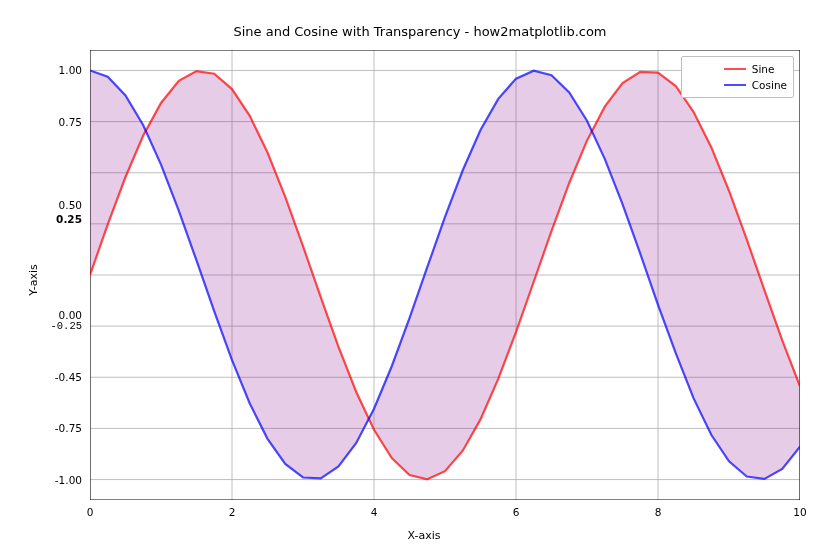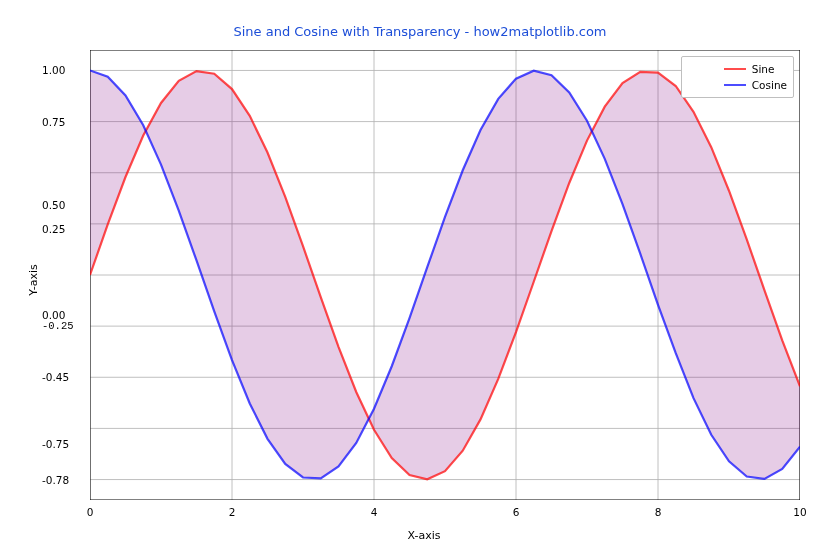--- a/index.html
+++ b/index.html
@@ -15,21 +15,21 @@
     width: 840px;
     height: 560px;
   }
   .title {
     position: absolute;
     top: 24px;
     left: 0;
     width: 100%;
     text-align: center;
     font-size: 13px;
-    color: #1d4ed8;
+    color: #000000;
   }
   .ylabel {
     position: absolute;
     left: 18px;
     top: 50%;
     transform: translateY(-50%) rotate(-90deg);
     transform-origin: center;
     font-size: 11px;
     color: #000;
   }
@@ -48,21 +48,21 @@
     top: 50px;
     width: 710px;
     height: 450px;
   }
   .tick-label {
     position: absolute;
     font-size: 10.5px;
     color: #000;
   }
   .xtick { transform: translateX(-50%); }
-  .ytick { transform: translateY(-50%); width: 40px; }
+  .ytick { transform: translateY(-50%); text-align: right; width: 40px; }
   .legend {
     position: absolute;
     border: 1px solid #bfbfbf;
     background: #ffffff;
     font-size: 10.5px;
     padding: 4px 6px;
     border-radius: 2px;
   }
   .legend-row { display: flex; align-items: center; gap: 6px; height: 16px; }
   .legend-swatch { width: 22px; height: 2px; }
@@ -101,26 +101,26 @@
       <path id="cosine-path" fill="none" stroke-width="2.2" d="M0.00 20.45 L17.75 26.80 L35.50 45.41 L53.25 75.27 L71.00 114.55 L88.75 160.57 L106.50 210.48 L124.25 261.41 L142.00 310.09 L159.75 353.45 L177.50 388.84 L195.25 414.00 L213.00 427.50 L230.75 428.32 L248.50 416.45 L266.25 392.93 L284.00 358.77 L301.75 316.23 L319.50 268.16 L337.25 217.23 L355.00 166.91 L372.75 120.27 L390.50 79.98 L408.25 48.89 L426.00 28.64 L443.75 20.66 L461.50 25.16 L479.25 42.34 L497.00 70.77 L514.75 108.82 L532.50 154.02 L550.25 203.73 L568.00 254.86 L585.75 303.14 L603.50 348.14 L621.25 384.75 L639.00 411.34 L656.75 426.48 L674.50 428.93 L692.25 418.91 L710.00 396.61 " stroke="#0000ff" stroke-opacity="0.7"></path>
     </svg>
 
     <div id="ticks-container">
         <div class="tick-label xtick" style="left: 0px; top: 456px;">0</div>
         <div class="tick-label xtick" style="left: 142px; top: 456px;">2</div>
         <div class="tick-label xtick" style="left: 284px; top: 456px;">4</div>
         <div class="tick-label xtick" style="left: 426px; top: 456px;">6</div>
         <div class="tick-label xtick" style="left: 568px; top: 456px;">8</div>
         <div class="tick-label xtick" style="left: 710px; top: 456px;">10</div>
-        <div class="tick-label ytick" style="left: -48px; top: 429.545px;">-0.78</div>
-        <div class="tick-label ytick" style="left: -48px; top: 378.409px; margin-top: 16px;">-0.75</div>
+        <div class="tick-label ytick" style="left: -48px; top: 429.545px;">-1.00</div>
+        <div class="tick-label ytick" style="left: -48px; top: 378.409px;">-0.75</div>
         <div class="tick-label ytick" style="left: -48px; top: 327.273px;">-0.45</div>
         <div class="tick-label ytick" style="left: -48px; top: 276.136px; font-family: Liberation Mono, monospace;">-0.25</div>
         <div class="tick-label ytick" style="left: -48px; top: 225px; margin-top: 40px;">0.00</div>
-        <div class="tick-label ytick" style="left: -48px; top: 179px;">0.25</div>
+        <div class="tick-label ytick" style="left: -48px; top: 169px; font-weight: bold;">0.25</div>
         <div class="tick-label ytick" style="left: -48px; top: 122.727px; margin-top: 32px;">0.50</div>
         <div class="tick-label ytick" style="left: -48px; top: 71.5909px;">0.75</div>
         <div class="tick-label ytick" style="left: -48px; top: 20.4545px;">1.00</div>
       </div>
 
     <div class="legend" id="legend" style="right: 6px; top: 6px; padding-left: 42px;">
       <div class="legend-row">
         <div class="legend-swatch" id="swatch-sine" style="background: rgb(255, 0, 0); opacity: 0.7;"></div>
         <span>Sine</span>
       </div>

